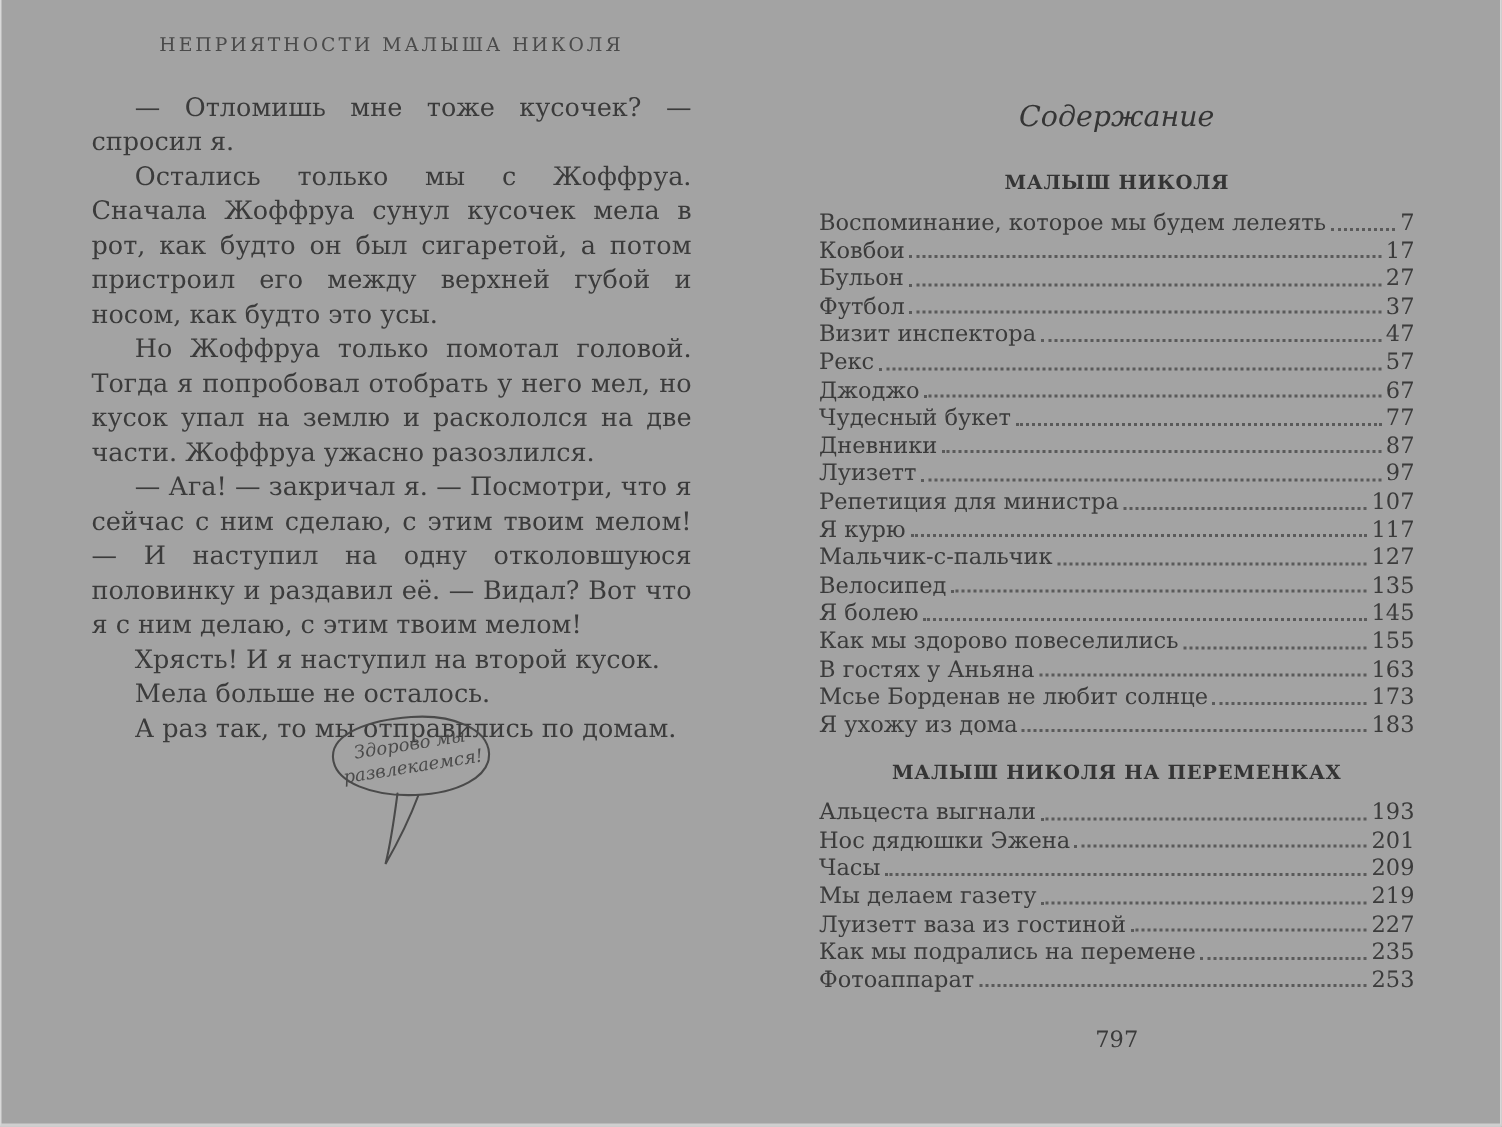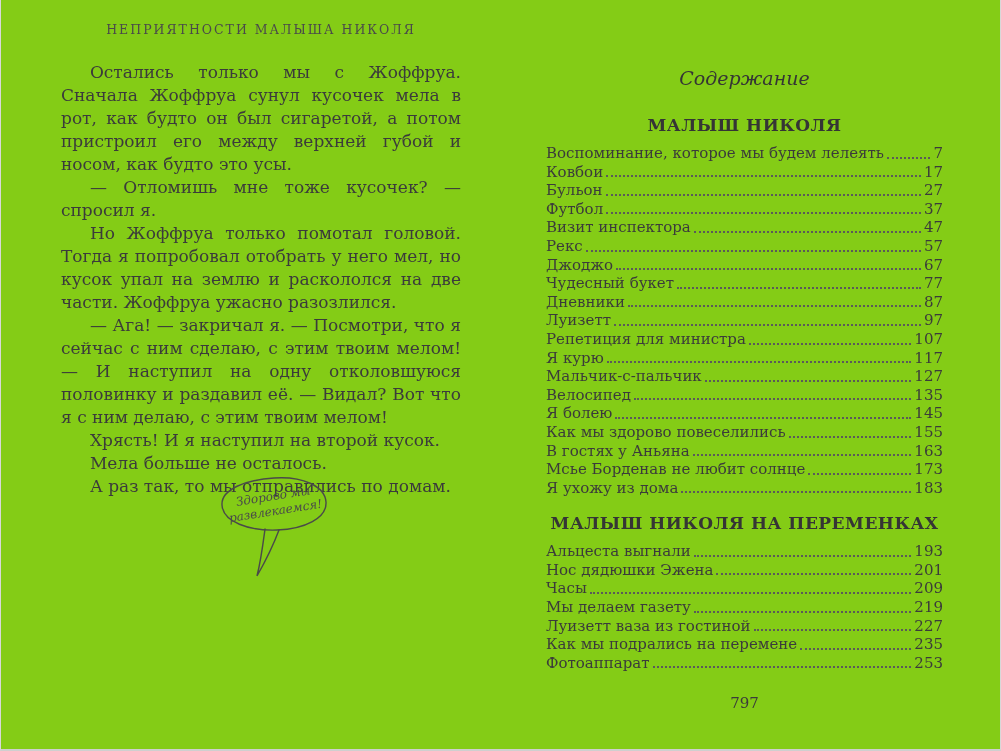--- a/index.html
+++ b/index.html
@@ -1,20 +1,20 @@
 <!DOCTYPE html>
 <html><head>
 <meta charset="utf-8">
 <style>
   html,body{margin:0;padding:0;background:#e9e9e9;}
   .book{
     position:relative;
     width:1001px;height:751px;
     margin:0 auto;
-    background:#84cc16;
+    background:#a3a3a3;
     border-left:1px solid #d8d8d8;
     border-right:1px solid #d8d8d8;
     border-bottom:2px solid #cfcfcf;
     box-sizing:border-box;
     font-family:"DejaVu Serif", serif;
     color:#3b3b3b;
     overflow:hidden;
   }
   
   .page-left{
@@ -48,21 +48,21 @@
   .toc-title-main{
     text-align:center;
     font-style:italic;
     font-size:19px;
     margin-bottom:26px;
     color:#353535;
   }
   .toc-heading{
     text-align:center;
     font-weight:bold;
-    font-size:17px;
+    font-size:13px;
     letter-spacing:0.5px;
     margin-bottom:9px;
     color:#353535;
   }
   .toc-section{margin-bottom:16px;}
   .toc-row{
     display:flex;
     align-items:baseline;
     font-size:15px;
     line-height:18.6px;
@@ -86,23 +86,23 @@
 </head>
 <body>
 
 <div class="book">
 
   <div class="page-left">
     <div class="running-head">НЕПРИЯТНОСТИ МАЛЫША НИКОЛЯ</div>
 
     <div class="story">
 
+        <p>— Отломишь мне тоже кусочек? — спросил я.</p>
+
         <p>Остались только мы с Жоффруа. Сначала Жоффруа сунул кусочек мела в рот, как будто он был сигаретой, а потом пристроил его между верхней губой и носом, как будто это усы.</p>
-
-        <p>— Отломишь мне тоже кусочек? — спросил я.</p>
 
         <p>Но Жоффруа только помотал головой. Тогда я попробовал отобрать у него мел, но кусок упал на землю и раскололся на две части. Жоффруа ужасно разозлился.</p>
 
         <p>— Ага! — закричал я. — Посмотри, что я сейчас с ним сделаю, с этим твоим мелом! — И наступил на одну отколовшуюся половинку и раздавил её. — Видал? Вот что я с ним делаю, с этим твоим мелом!</p>
 
         <p>Хрясть! И я наступил на второй кусок.</p>
 
         <p>Мела больше не осталось.</p>
 
         <p>А раз так, то мы отправились по домам.</p>

